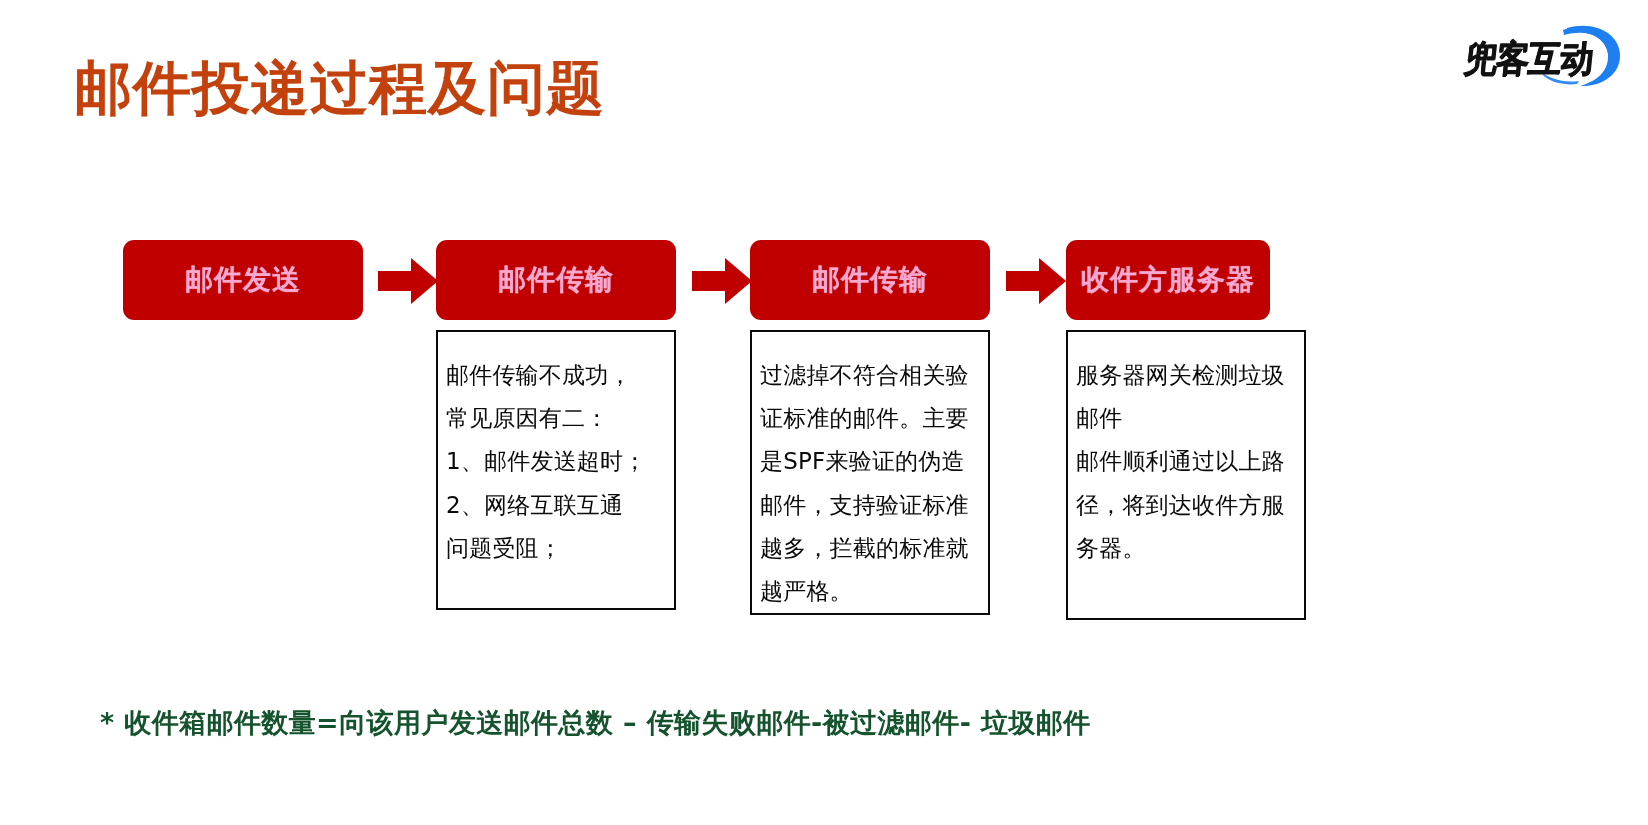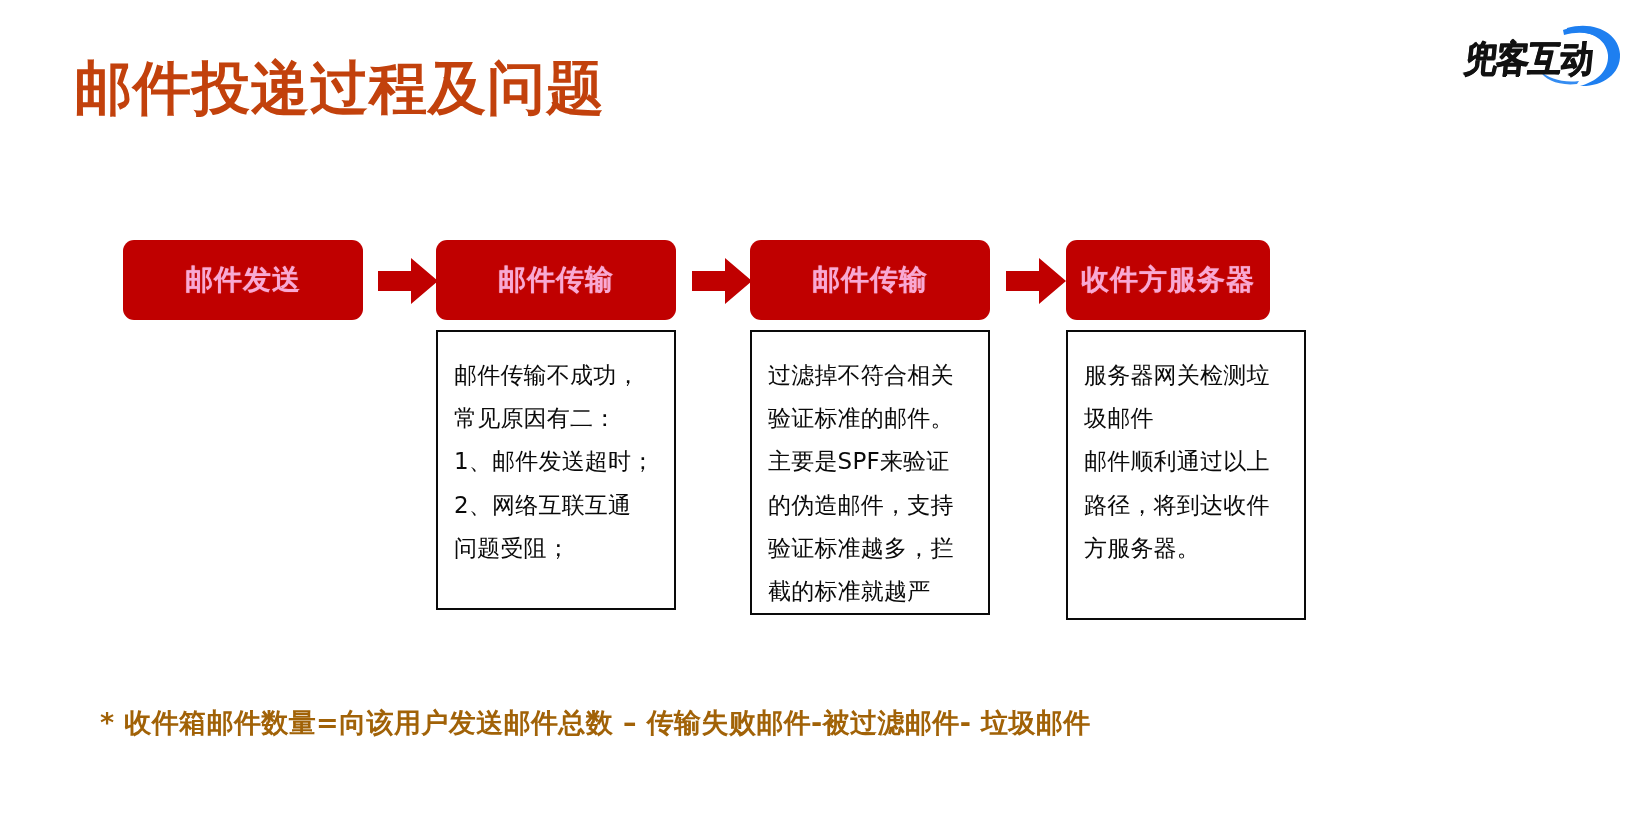--- a/index.html
+++ b/index.html
@@ -84,21 +84,21 @@
     text-shadow: 0 0 1px rgba(255,255,255,0.55);
   }
 
   .stage-body {
     position: absolute;
     top: 90px;
     left: 0;
     border: 2px solid #0a0a0a;
     background: #ffffff;
     box-sizing: border-box;
-    padding: 22px 16px 14px 16px;
+    padding: 22px 16px 14px 8px;
     font-size: 23px;
     line-height: 1.88;
     color: #0a0a0a;
     letter-spacing: 0.2px;
     white-space: pre-line;
     overflow: hidden;
   }
 
   
   #stage-1 { left: 123px; }
@@ -128,21 +128,21 @@
   #arrow-3 { left: 1006px; }
   .arrow svg { display: block; }
 
   
   #footnote {
     position: absolute;
     left: 100px;
     top: 705px;
     font-size: 27px;
     font-weight: 800;
-    color: #a16207;
+    color: #14532d;
     letter-spacing: 0.4px;
     white-space: nowrap;
   }
 </style>
 </head>
 <body>
 
 <div id="brand-logo">
   <svg width="168" height="72" viewBox="0 0 168 72">
     <path d="M104 10 C132 2 156 16 157 36 C158 57 138 69 117 68 C132 64 146 54 145 37 C144 21 126 11 104 14 Z" fill="#1E7FF0"></path>

